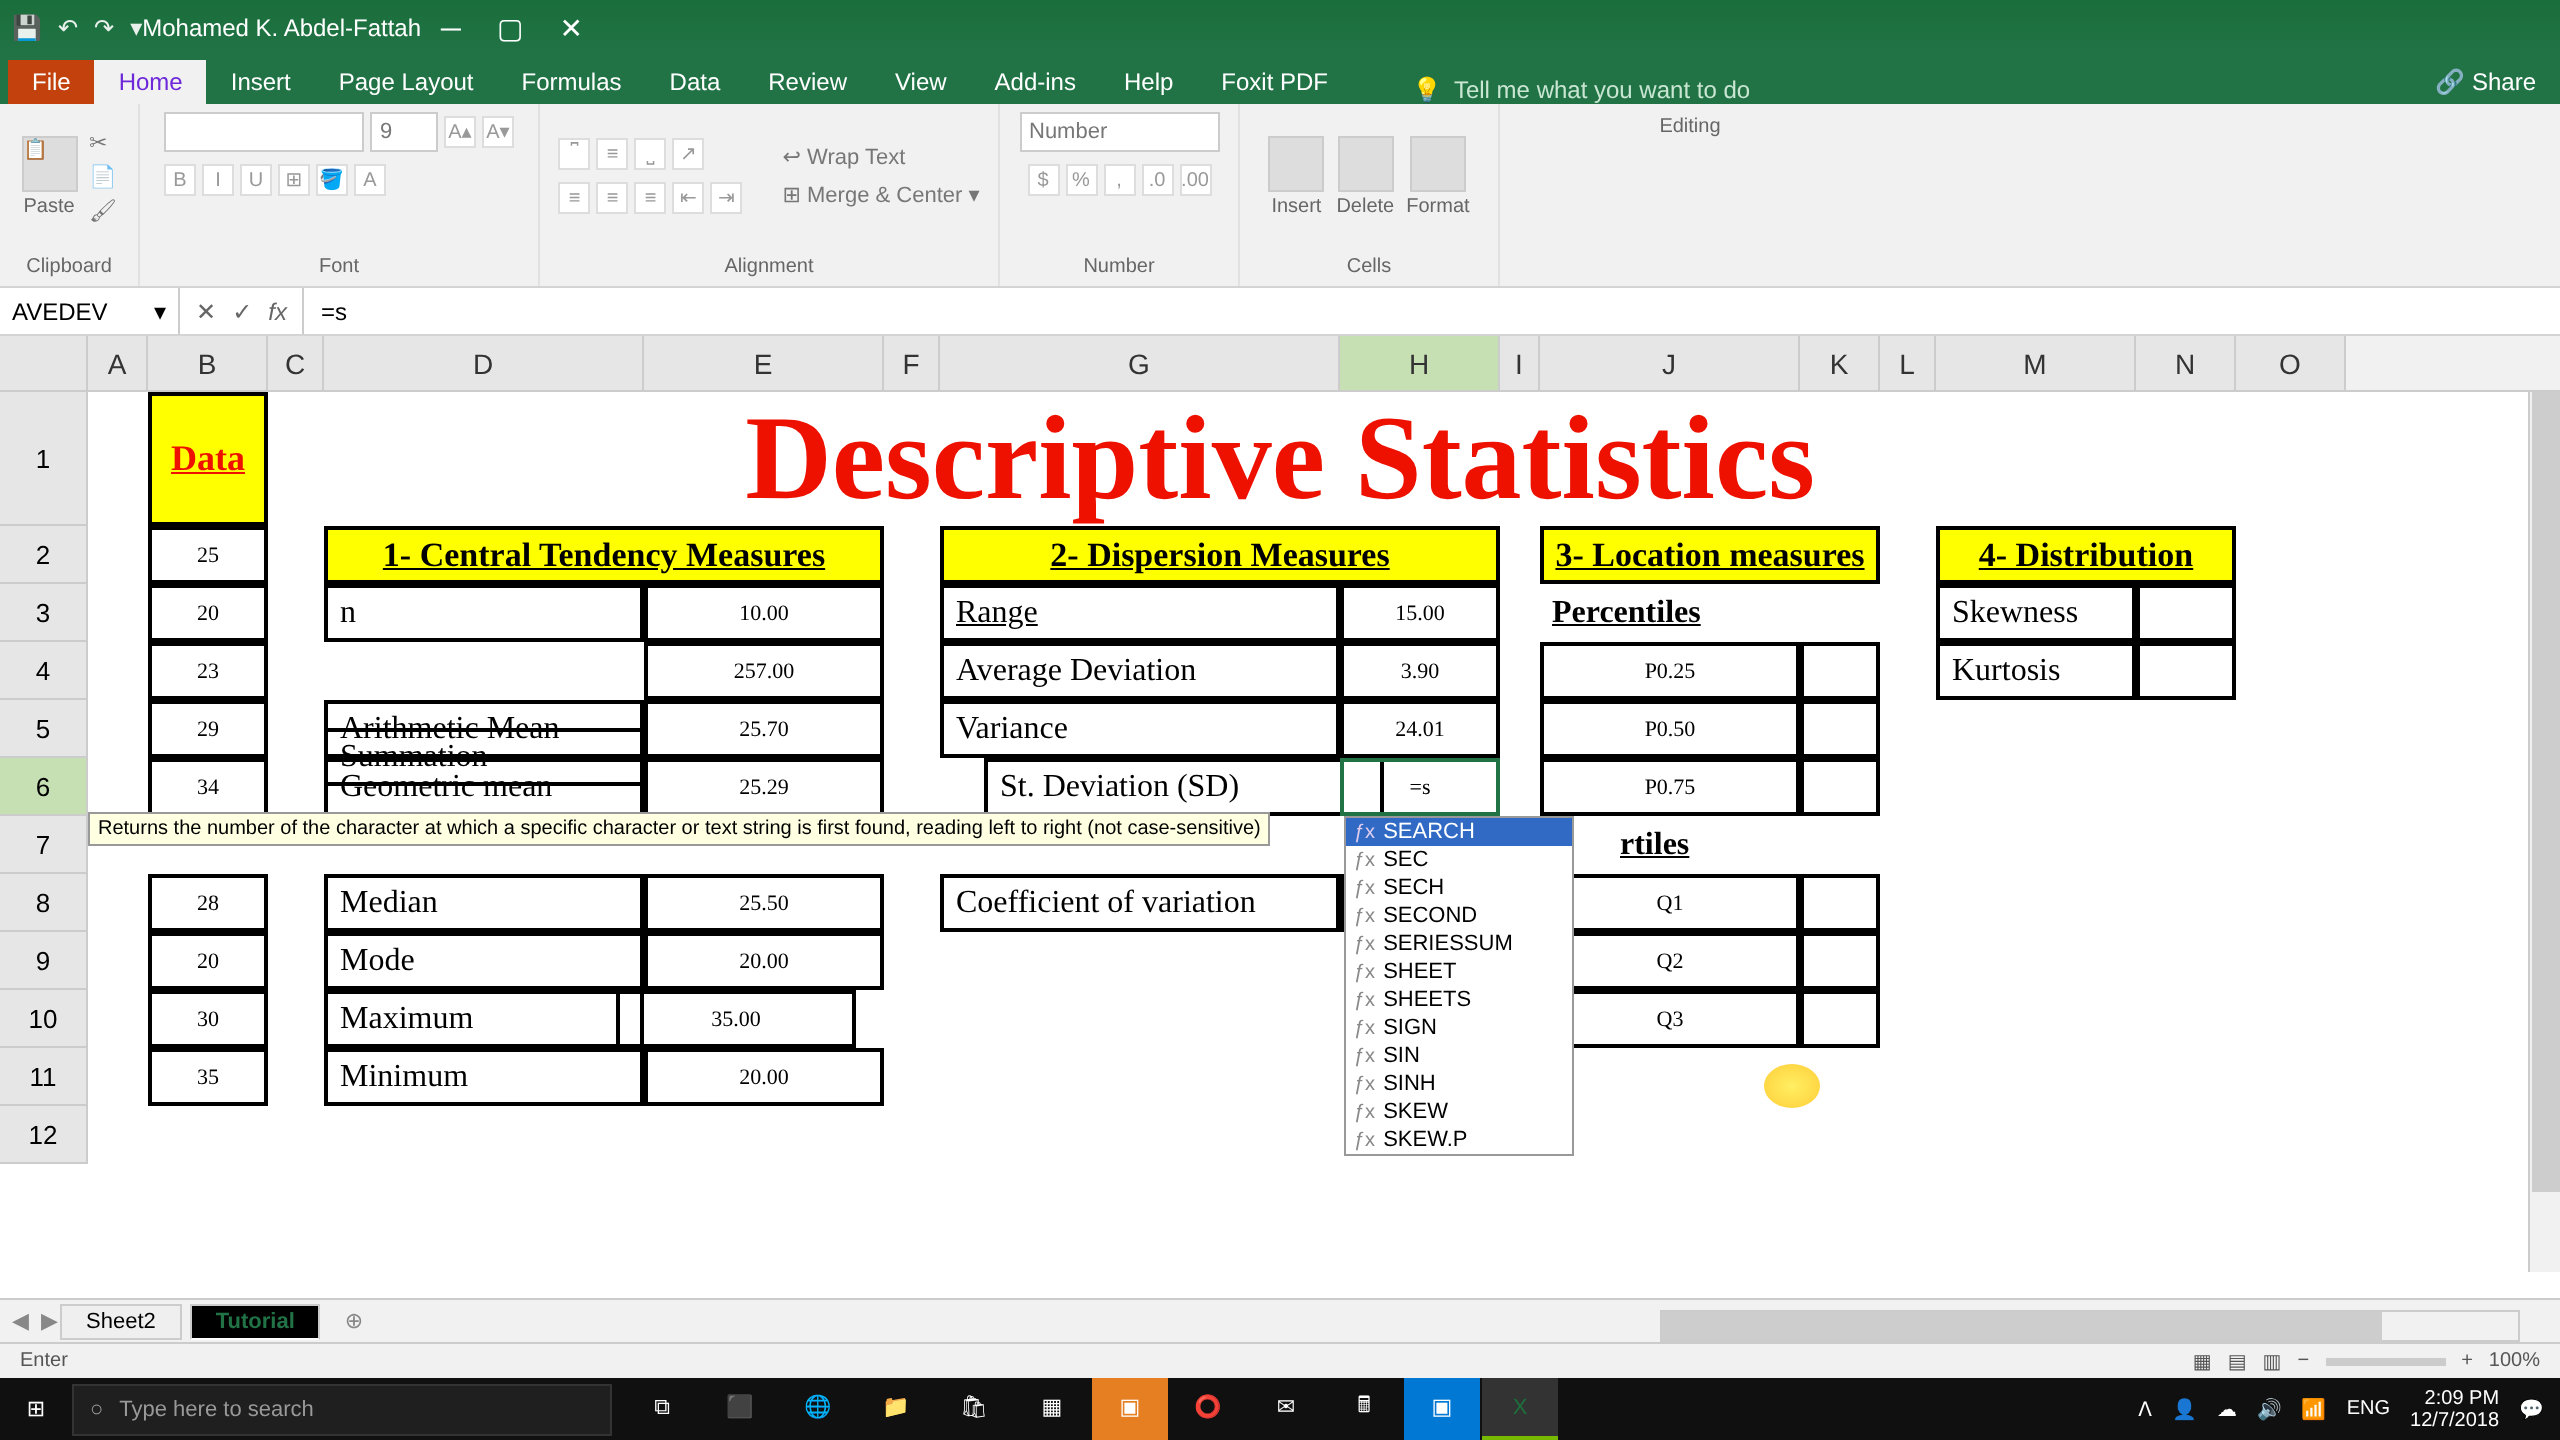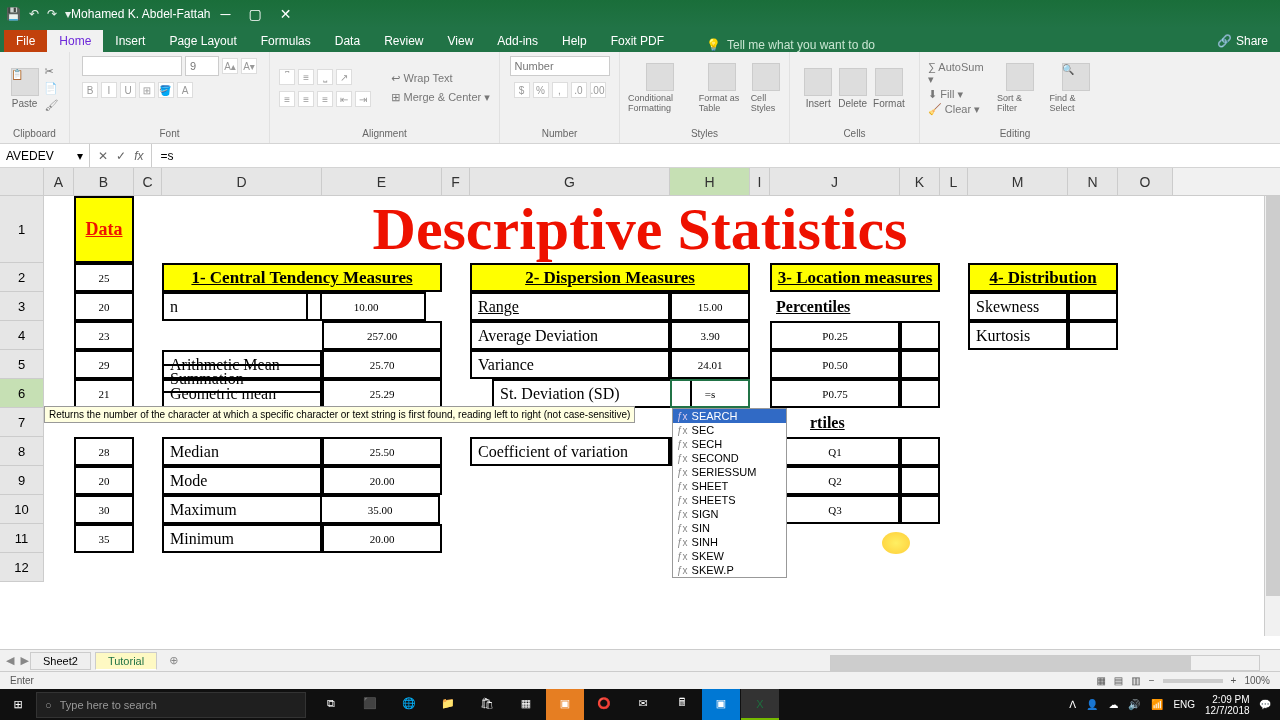--- a/index.html
+++ b/index.html
@@ -69,21 +69,21 @@
 .autocomplete .item { padding:1px 4px; display:flex; align-items:center; gap:4px; }
 .autocomplete .item.sel { background:#316ac5; color:#fff; }
 .autocomplete .fx { color:#888; font-size:10px; }
 .autocomplete .item.sel .fx { color:#dce; }
 .tooltip { position:absolute; background:#ffffe1; border:1px solid #999; font-size:10px; padding:2px 4px; white-space:nowrap;}
 
 
 .sheettabs { position:absolute; bottom:49px; left:0; right:0; height:22px; background:#f1f1f1; border-top:1px solid #ccc; display:flex; align-items:center; font-size:11px; padding-left:30px; gap:4px;}
 .sheettabs .navarrows { position:absolute; left:6px; display:flex; gap:6px; color:#888;}
 .stab { padding:2px 12px; border:1px solid #ccc; background:#efefef; }
-.stab.active { background:#fef9c3; border-bottom-color:#fff; color:#217346; font-weight:normal;}
+.stab.active { background:#000000; border-bottom-color:#fff; color:#217346; font-weight:bold;}
 .scroll-h { position:absolute; right:20px; bottom:49px; width:430px; height:16px; background:#f1f1f1; border:1px solid #ccc;}
 .scroll-h .thumb{ position:absolute; left:0; width:360px; height:14px; background:#cdcdcd;}
 
 
 .statusbar { position:absolute; bottom:31px; left:0; right:0; height:18px; background:#f1f1f1; border-top:1px solid #ccc; font-size:10px; display:flex; align-items:center; justify-content:space-between; padding:0 10px; color:#555;}
 .statusbar .viewbtns{display:flex; gap:8px; align-items:center;}
 
 
 .taskbar { position:absolute; bottom:0; left:0; right:0; height:31px; background:#101010; display:flex; align-items:center; color:#fff; font-size:11px;}
 .taskbar .start { width:36px; height:31px; display:flex; align-items:center; justify-content:center;}
@@ -200,70 +200,38 @@
       <div class="row">
           <span class="mini">$</span>
           <span class="mini">%</span>
           <span class="mini">,</span>
           <span class="mini">.0</span>
           <span class="mini">.00</span>
         </div>
     </div>
     <div class="glabel">Number</div>
   </div>
-  <div class="group" style="width:170px">
-    <div class="content">
-      <div class="btn-large">
-          <div class="icon-big"></div>
-          <span style="font-size:9px">Conditional Formatting</span>
-        </div>
-      <div class="btn-large">
-          <div class="icon-big"></div>
-          <span style="font-size:9px">Format as Table</span>
-        </div>
-      <div class="btn-large">
-          <div class="icon-big"></div>
-          <span style="font-size:9px">Cell Styles</span>
-        </div>
-    </div>
-    <div class="glabel">Styles</div>
-  </div>
   <div class="group" style="width:130px">
     <div class="content">
       <div class="btn-large">
           <div class="icon-big"></div>
           <span>Insert</span>
         </div>
       <div class="btn-large">
           <div class="icon-big"></div>
           <span>Delete</span>
         </div>
       <div class="btn-large">
           <div class="icon-big"></div>
           <span>Format</span>
         </div>
     </div>
     <div class="glabel">Cells</div>
   </div>
   <div class="group" style="width:190px;border-right:none">
-    <div class="content">
-      <div style="display:flex;flex-direction:column;gap:2px;font-size:11px">
-        <div>∑ <span>AutoSum</span> ▾</div>
-        <div>⬇ <span>Fill</span> ▾</div>
-        <div>🧹 <span>Clear</span> ▾</div>
-      </div>
-      <div class="btn-large">
-          <div class="icon-big"></div>
-          <span style="font-size:9px">Sort &amp; Filter</span>
-        </div>
-      <div class="btn-large">
-          <div class="icon-big">🔍</div>
-          <span style="font-size:9px">Find &amp; Select</span>
-        </div>
-    </div>
     <div class="glabel">Editing</div>
   </div>
 </div>
 
 <div class="fbar">
   <div class="namebox">
       <span>AVEDEV</span>
       <span>▾</span>
     </div>
   <div class="fxbtns">
@@ -309,41 +277,41 @@
       <div class="rh" style="height: 29px;">10</div>
       <div class="rh" style="height: 29px;">11</div>
       <div class="rh" style="height: 29px;">12</div>
     </div>
   <div class="sheet" id="sheet">
       <div class="cell data-head" style="left: 30px; top: 0px; width: 60px; height: 67px;">Data</div>
       <div class="cell data-cell" style="left: 30px; top: 67px; width: 60px; height: 29px;">25</div>
       <div class="cell data-cell" style="left: 30px; top: 96px; width: 60px; height: 29px;">20</div>
       <div class="cell data-cell" style="left: 30px; top: 125px; width: 60px; height: 29px;">23</div>
       <div class="cell data-cell" style="left: 30px; top: 154px; width: 60px; height: 29px;">29</div>
-      <div class="cell data-cell" style="left: 30px; top: 183px; width: 60px; height: 29px;">21</div>
+      <div class="cell data-cell" style="left: 30px; top: 183px; width: 60px; height: 29px;">34</div>
       <div class="cell data-cell" style="left: 30px; top: 241px; width: 60px; height: 29px;">28</div>
       <div class="cell data-cell" style="left: 30px; top: 270px; width: 60px; height: 29px;">20</div>
       <div class="cell data-cell" style="left: 30px; top: 299px; width: 60px; height: 29px;">30</div>
       <div class="cell data-cell" style="left: 30px; top: 328px; width: 60px; height: 29px;">35</div>
       <div class="cell title-big" style="left: 118px; top: 0px; width: 956px; height: 67px;">Descriptive Statistics</div>
       <div class="cell section" style="left: 118px; top: 67px; width: 280px; height: 29px;">1- Central Tendency Measures</div>
       <div class="cell lbl" style="left: 118px; top: 96px; width: 160px; height: 29px;">n</div>
-      <div class="cell val" style="left: 262px; top: 96px; width: 120px; height: 29px;">10.00</div>
+      <div class="cell val" style="left: 278px; top: 96px; width: 120px; height: 29px;">10.00</div>
       <div class="cell lbl" style="left: 118px; top: 120px; width: 160px; height: 29px; margin-top: 48px;">Summation</div>
       <div class="cell val" style="left: 278px; top: 125px; width: 120px; height: 29px;">257.00</div>
       <div class="cell lbl" style="left: 118px; top: 154px; width: 160px; height: 29px;">Arithmetic Mean</div>
       <div class="cell val" style="left: 278px; top: 154px; width: 120px; height: 29px;">25.70</div>
       <div class="cell lbl" style="left: 118px; top: 183px; width: 160px; height: 29px;">Geometric mean</div>
       <div class="cell val" style="left: 278px; top: 183px; width: 120px; height: 29px;">25.29</div>
       <div class="cell lbl" style="left: 118px; top: 241px; width: 160px; height: 29px;">Median</div>
       <div class="cell val" style="left: 278px; top: 241px; width: 120px; height: 29px;">25.50</div>
       <div class="cell lbl" style="left: 118px; top: 270px; width: 160px; height: 29px;">Mode</div>
       <div class="cell val" style="left: 278px; top: 270px; width: 120px; height: 29px;">20.00</div>
       <div class="cell lbl" style="left: 118px; top: 299px; width: 160px; height: 29px;">Maximum</div>
-      <div class="cell val" style="left: 276px; top: 299px; width: 120px; height: 29px;">35.00</div>
+      <div class="cell val" style="left: 264px; top: 299px; width: 120px; height: 29px;">35.00</div>
       <div class="cell lbl" style="left: 118px; top: 328px; width: 160px; height: 29px;">Minimum</div>
       <div class="cell val" style="left: 278px; top: 328px; width: 120px; height: 29px;">20.00</div>
       <div class="cell section" style="left: 426px; top: 67px; width: 280px; height: 29px;">2- Dispersion Measures</div>
       <div class="cell lbl" style="left: 426px; top: 96px; width: 200px; height: 29px; text-decoration: underline;">Range</div>
       <div class="cell val" style="left: 626px; top: 96px; width: 80px; height: 29px;">15.00</div>
       <div class="cell lbl" style="left: 426px; top: 125px; width: 200px; height: 29px;">Average Deviation</div>
       <div class="cell val" style="left: 626px; top: 125px; width: 80px; height: 29px;">3.90</div>
       <div class="cell lbl" style="left: 426px; top: 154px; width: 200px; height: 29px;">Variance</div>
       <div class="cell val" style="left: 626px; top: 154px; width: 80px; height: 29px;">24.01</div>
       <div class="cell lbl" style="left: 448px; top: 183px; width: 200px; height: 29px;">St. Deviation (SD)</div>

